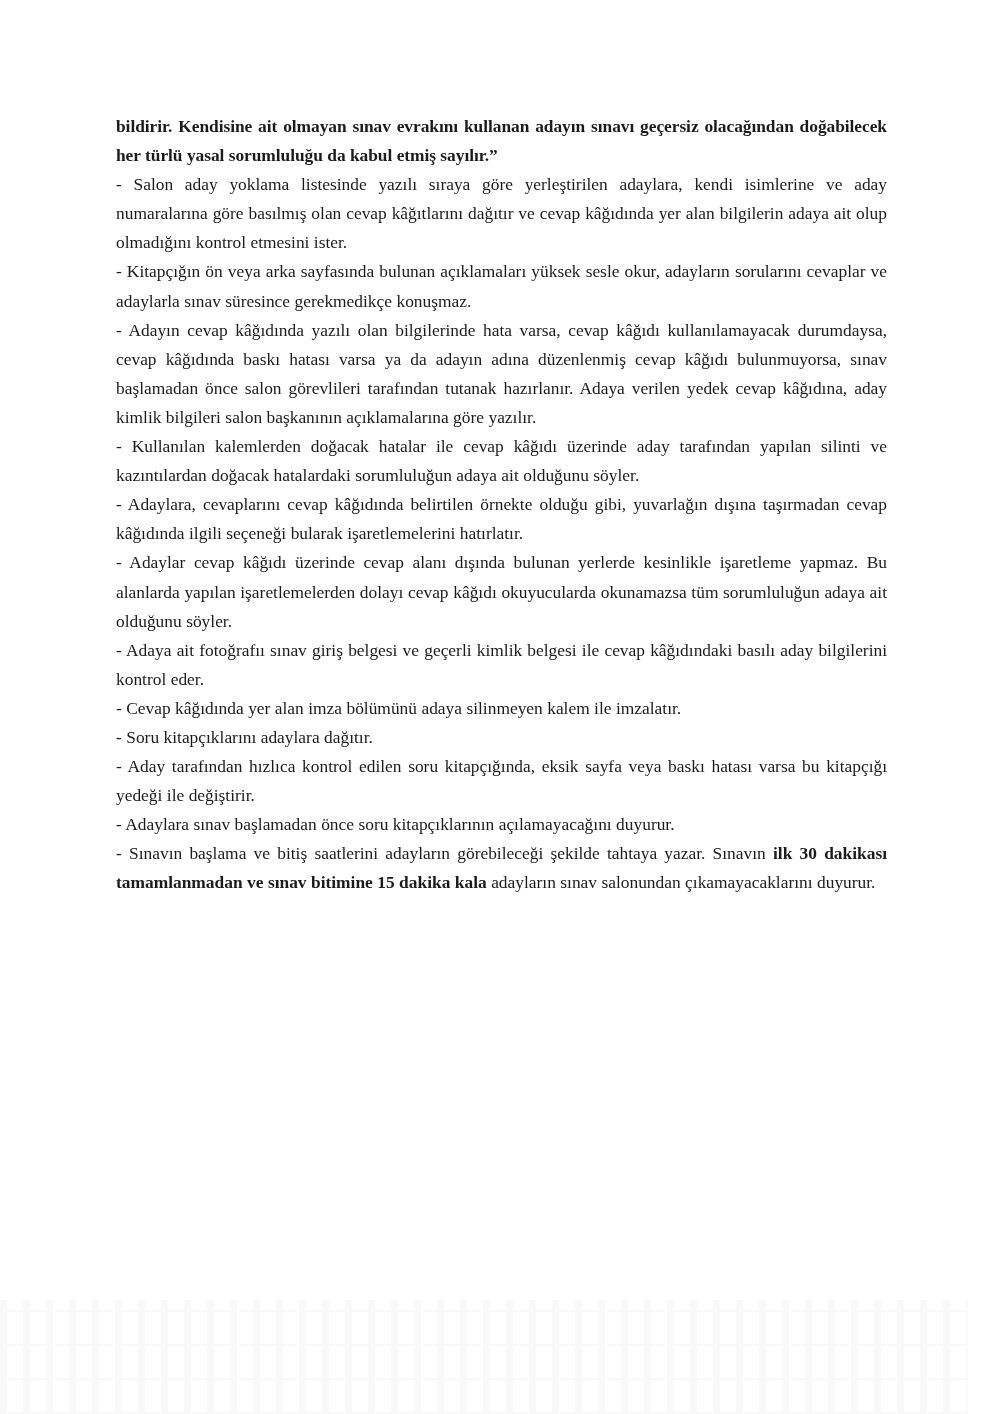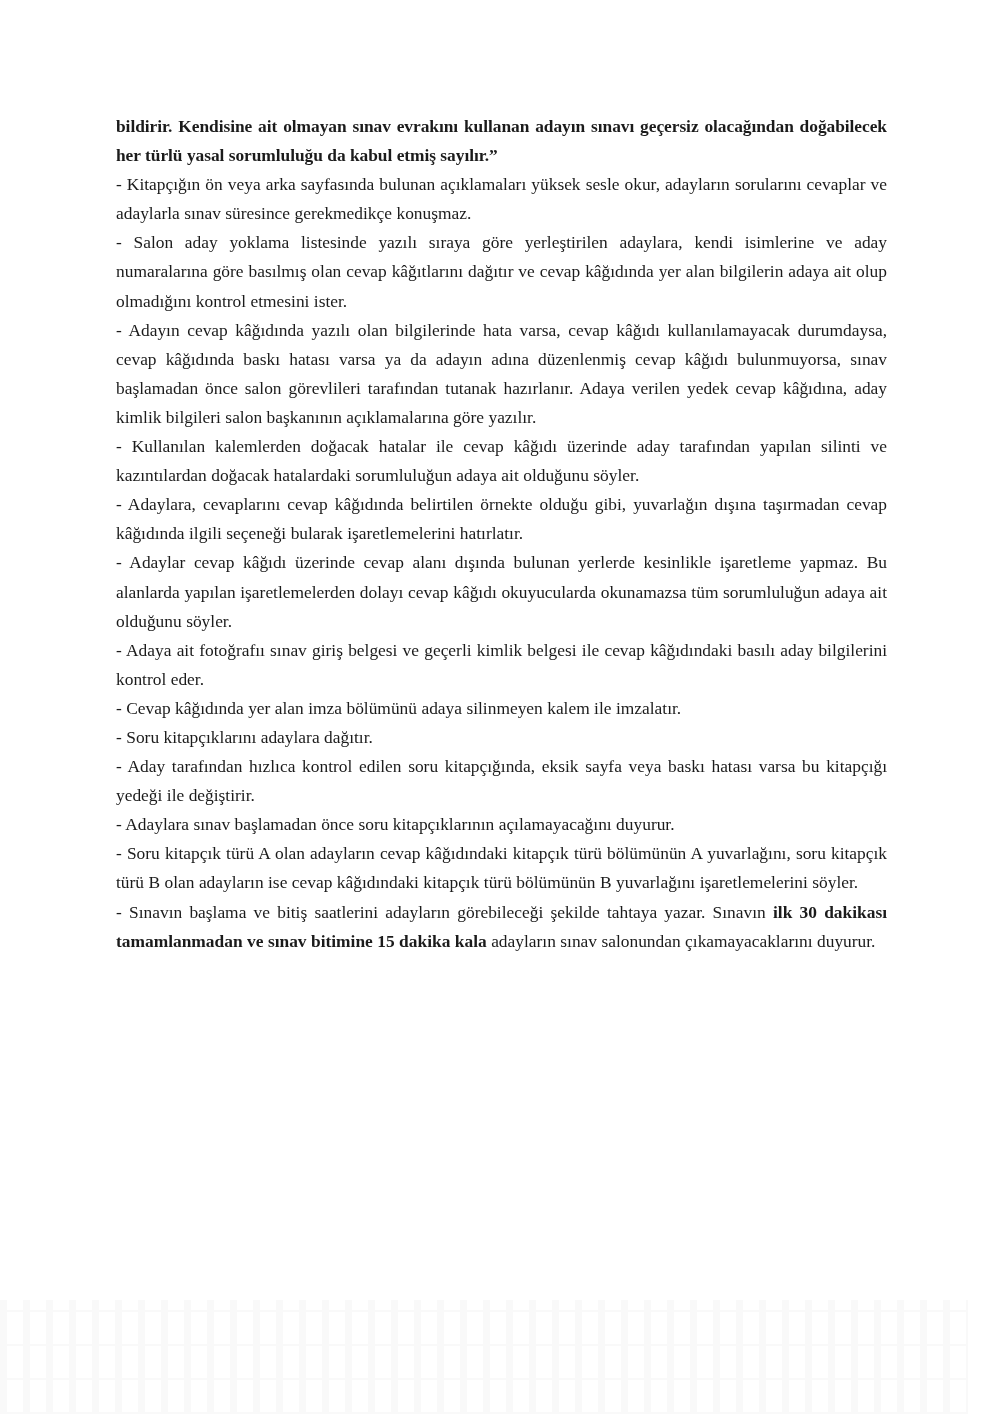--- a/index.html
+++ b/index.html
@@ -72,23 +72,23 @@
 </style>
 </head>
 <body>
 
 <div class="page">
 
   <div class="text-block">
 
     <p class="para bold-para">bildirir. Kendisine ait olmayan sınav evrakını kullanan adayın sınavı geçersiz olacağından doğabilecek her türlü yasal sorumluluğu da kabul etmiş sayılır.”</p>
 
+    <p class="para">- Salon aday yoklama listesinde yazılı sıraya göre yerleştirilen adaylara, kendi isimlerine ve aday numaralarına göre basılmış olan cevap kâğıtlarını dağıtır ve cevap kâğıdında yer alan bilgilerin adaya ait olup olmadığını kontrol etmesini ister.</p>
+
     <p class="para">- Kitapçığın ön veya arka sayfasında bulunan açıklamaları yüksek sesle okur, adayların sorularını cevaplar ve adaylarla sınav süresince gerekmedikçe konuşmaz.</p>
-
-    <p class="para">- Salon aday yoklama listesinde yazılı sıraya göre yerleştirilen adaylara, kendi isimlerine ve aday numaralarına göre basılmış olan cevap kâğıtlarını dağıtır ve cevap kâğıdında yer alan bilgilerin adaya ait olup olmadığını kontrol etmesini ister.</p>
 
     <p class="para">- Adayın cevap kâğıdında yazılı olan bilgilerinde hata varsa, cevap kâğıdı kullanılamayacak durumdaysa, cevap kâğıdında baskı hatası varsa ya da adayın adına düzenlenmiş cevap kâğıdı bulunmuyorsa, sınav başlamadan önce salon görevlileri tarafından tutanak hazırlanır. Adaya verilen yedek cevap kâğıdına, aday kimlik bilgileri salon başkanının açıklamalarına göre yazılır.</p>
 
 
     <p class="para">- Kullanılan kalemlerden doğacak hatalar ile cevap kâğıdı üzerinde aday tarafından yapılan silinti ve kazıntılardan doğacak hatalardaki sorumluluğun adaya ait olduğunu söyler.</p>
 
     <p class="para">- Adaylara, cevaplarını cevap kâğıdında belirtilen örnekte olduğu gibi, yuvarlağın dışına taşırmadan cevap kâğıdında ilgili seçeneği bularak işaretlemelerini hatırlatır.</p>
 
     <p class="para">- Adaylar cevap kâğıdı üzerinde cevap alanı dışında bulunan yerlerde kesinlikle işaretleme yapmaz. Bu alanlarda yapılan işaretlemelerden dolayı cevap kâğıdı okuyucularda okunamazsa tüm sorumluluğun adaya ait olduğunu söyler.</p>
 
@@ -98,21 +98,20 @@
     <p class="para">- Cevap kâğıdında yer alan imza bölümünü adaya silinmeyen kalem ile imzalatır.</p>
 
     <p class="para">- Soru kitapçıklarını adaylara dağıtır.</p>
 
     <p class="para">- Aday tarafından hızlıca kontrol edilen soru kitapçığında, eksik sayfa veya baskı hatası varsa bu kitapçığı yedeği ile değiştirir.</p>
 
     <p class="para">- Adaylara sınav başlamadan önce soru kitapçıklarının açılamayacağını duyurur.</p>
 
 
 
-    <p class="para">- Soru kitapçık türü A olan adayların cevap kâğıdındaki kitapçık türü bölümünün A yuvarlağını, soru kitapçık türü B olan adayların ise cevap kâğıdındaki kitapçık türü bölümünün B yuvarlağını işaretlemelerini söyler.</p>
 
     <p class="para"><span>- Sınavın başlama ve bitiş saatlerini adayların görebileceği şekilde tahtaya yazar. Sınavın </span><b class="run">ilk 30 dakikası tamamlanmadan ve sınav bitimine 15 dakika kala</b><span> adayların sınav salonundan çıkamayacaklarını duyurur.</span></p>
 
 
   </div>
 
   <div class="bleed"></div>
 
 </div>
 

